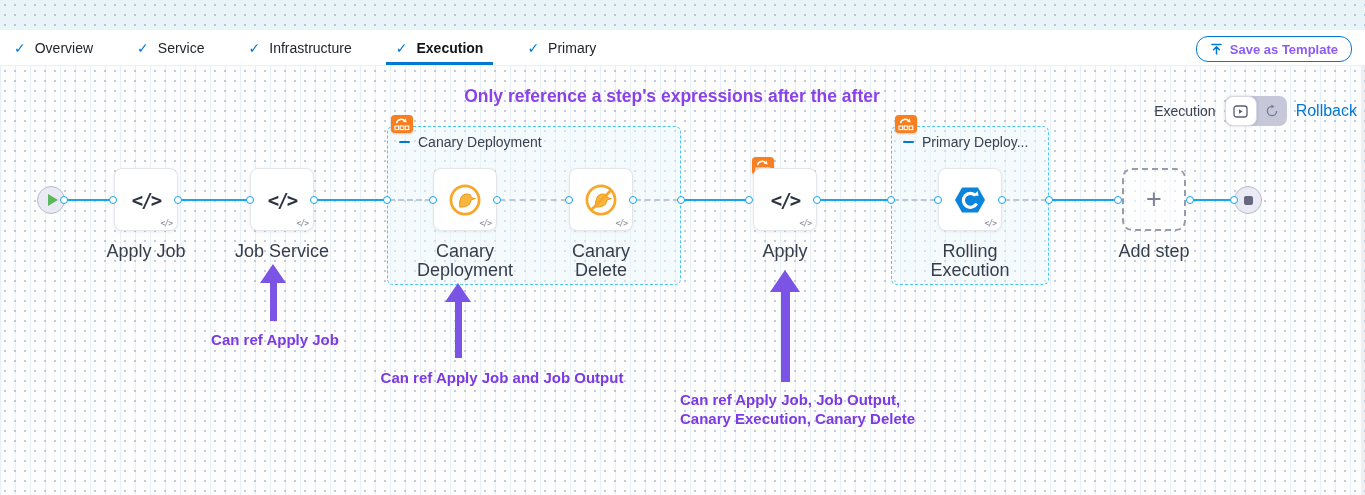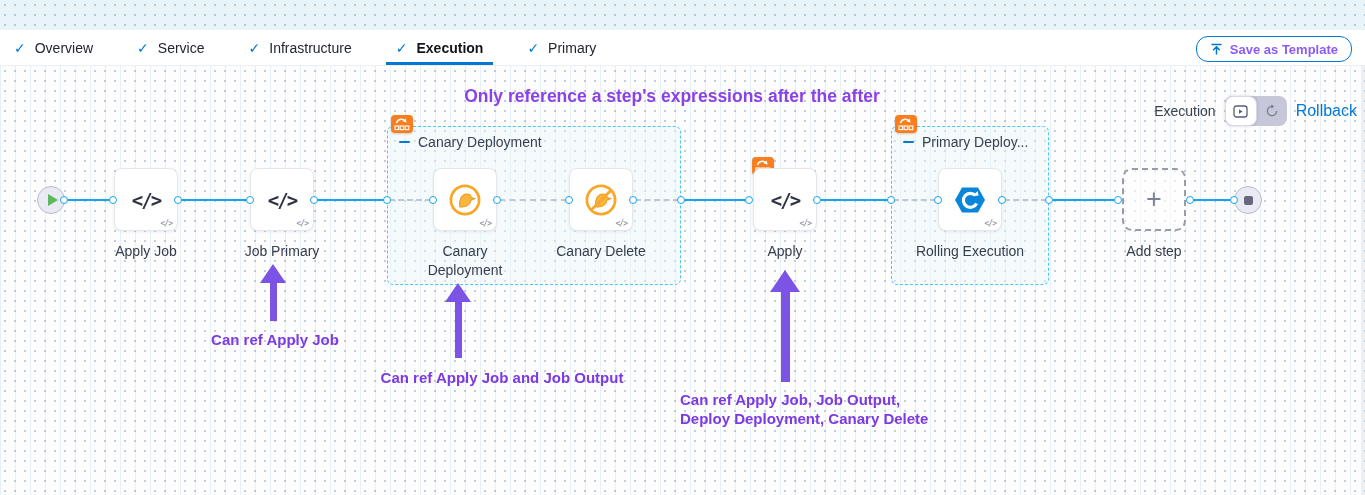--- a/index.html
+++ b/index.html
@@ -66,21 +66,21 @@
   .stop-sq{ width:9px; height:9px; background:#666880; border-radius:2px; }
 
   .step-card{ position:absolute; top:102px; width:64px; height:63px; background:#fff;
     border:1px solid #e3e6ea; border-radius:8px; box-shadow:0 1px 3px rgba(30,40,60,.08);
     display:flex; align-items:center; justify-content:center; cursor:pointer; }
   .code-glyph{ font-family:"DejaVu Sans Mono",monospace; font-weight:700; font-size:19px;
     color:#2e3342; letter-spacing:-2px; }
   .sub-code{ position:absolute; right:5px; bottom:2px; font-family:"DejaVu Sans Mono",monospace;
     font-weight:700; font-size:8px; color:#9096a4; letter-spacing:-1px; }
   .step-label{ position:absolute; top:176px; width:110px; text-align:center;
-    font-size:14px; color:#363d4b; line-height:19px; }
+    font-size:18px; color:#363d4b; line-height:19px; }
 
   .add-card{ position:absolute; top:102px; width:64px; height:63px; background:rgba(255,255,255,.6);
     border:2px dashed #979baa; border-radius:10px; display:flex; align-items:center;
     justify-content:center; cursor:pointer; }
   .plus-glyph{ font-size:27px; font-weight:400; color:#7d8196; line-height:1; }
 
   .step-group{ position:absolute; top:60px; height:159px; border:1.6px dashed #49c6f2;
     border-radius:6px; background:rgba(234,248,253,.45); cursor:pointer; }
   .group-header{ position:absolute; top:7px; left:11px; display:flex; align-items:center; gap:8px;
     font-size:14px; color:#3a4150; white-space:nowrap; }
@@ -270,21 +270,21 @@
   <div class="port" style="left:813px"></div>
   <div class="port" style="left:887px"></div>
   <div class="port" style="left:934px"></div>
   <div class="port" style="left:998px"></div>
   <div class="port" style="left:1045px"></div>
   <div class="port" style="left:1114px"></div>
   <div class="port" style="left:1186px"></div>
   <div class="port" style="left:1230px"></div>
 
   <div class="step-label" style="left:91px">Apply Job</div>
-  <div class="step-label" style="left:227px">Job Primary</div>
+  <div class="step-label" style="left:227px">Job Service</div>
   <div class="step-label" style="left:410px">Canary Deployment</div>
   <div class="step-label" style="left:546px">Canary Delete</div>
   <div class="step-label" style="left:730px">Apply</div>
   <div class="step-label" style="left:915px">Rolling Execution</div>
   <div class="step-label" style="left:1099px">Add step</div>
 
   <div class="arrow" style="left:260px;top:198px">
     <div class="arrow-head"></div>
     <div class="arrow-shaft" style="height:38px"></div>
   </div>
@@ -294,17 +294,17 @@
   </div>
   <div class="arrow big" style="left:770px;top:204px">
     <div class="arrow-head"></div>
     <div class="arrow-shaft" style="height:90px"></div>
   </div>
 
   <div class="ann" style="left:352px;top:302px;width:300px;text-align:center">Can ref Apply Job and Job Output</div>
   <div class="ann" style="left:175px;top:264px;width:200px;text-align:center">Can ref Apply Job</div>
   <div class="ann" style="left:680px;top:324px;width:300px">
     <div>Can ref Apply Job, Job Output,</div>
-    <div>Deploy Deployment, Canary Delete</div>
+    <div>Canary Execution, Canary Delete</div>
   </div>
 
   <div class="scroll-gutter"></div>
 </div>
 
 </body></html>

